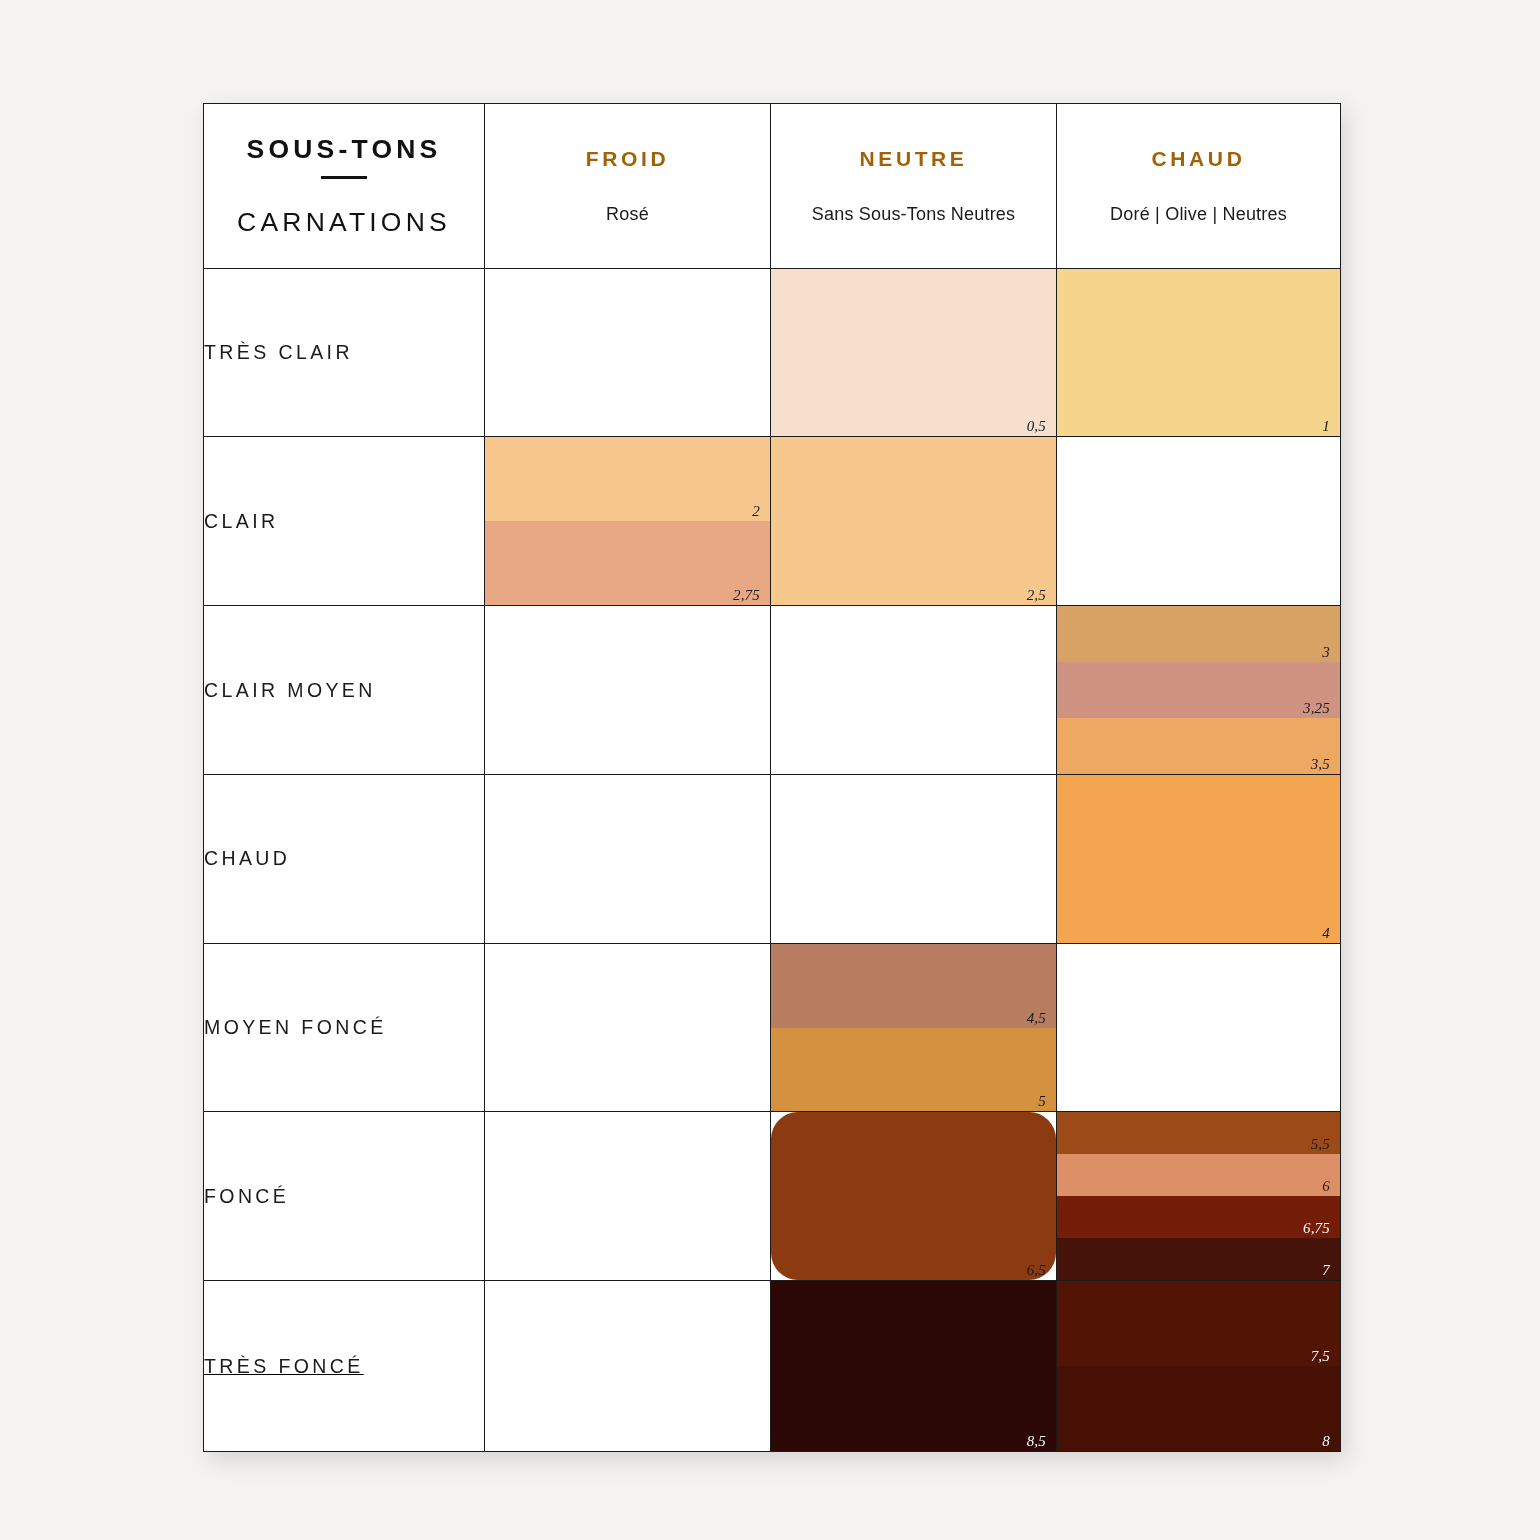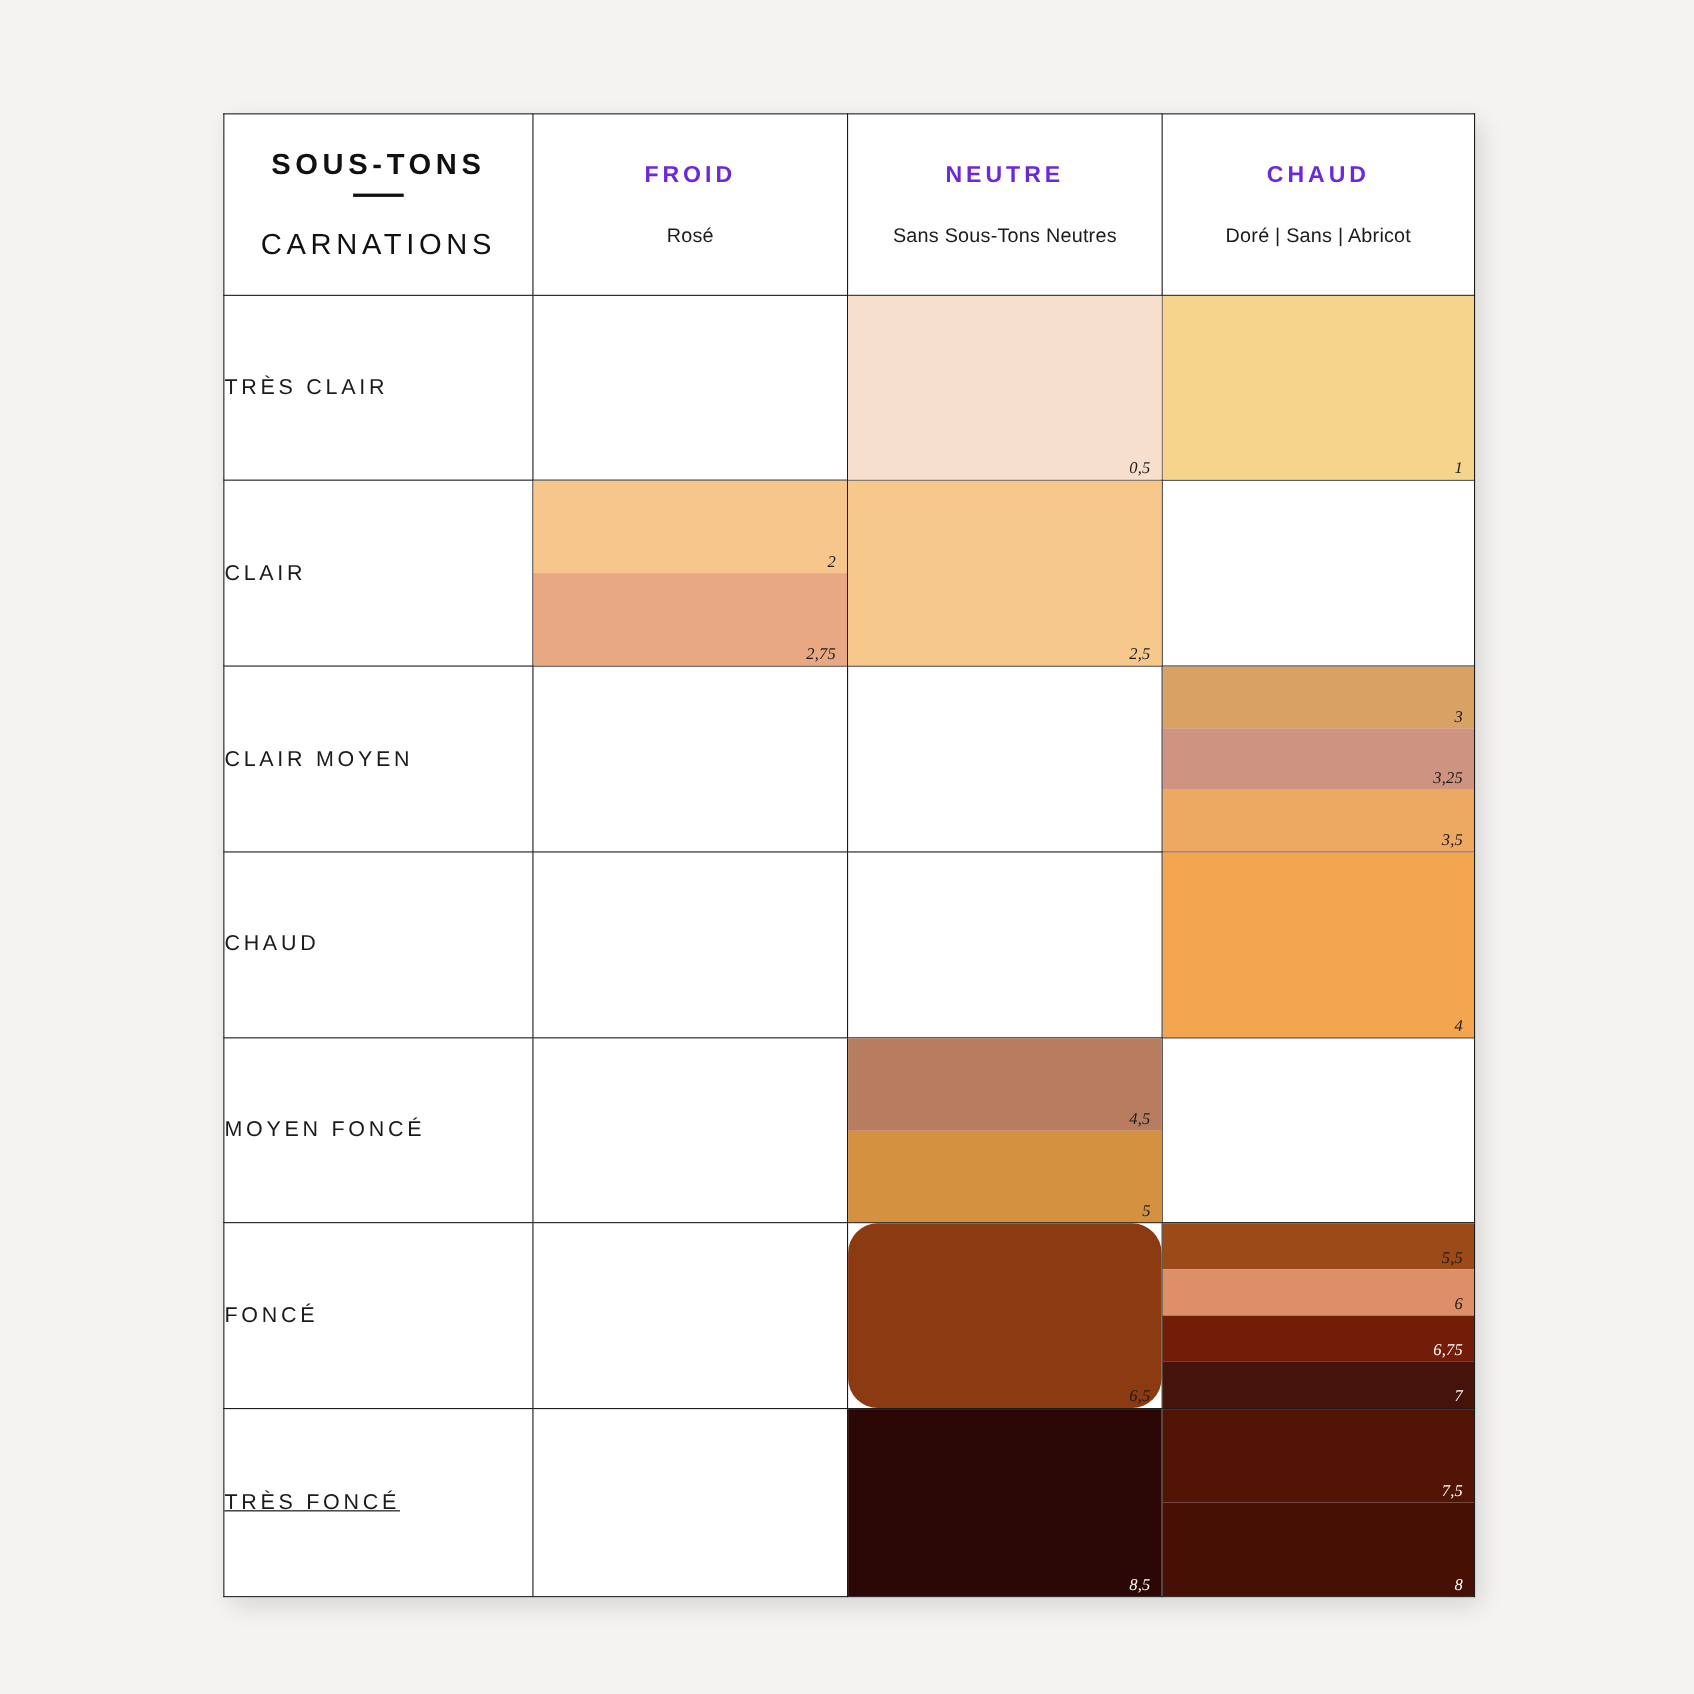--- a/index.html
+++ b/index.html
@@ -72,21 +72,21 @@
   }
 
   .col-head {
     text-align: center;
     line-height: 1;
   }
   .col-head .ch-title {
     font-size: 21px;
     font-weight: 700;
     letter-spacing: 3.6px;
-    color: #6d28d9;
+    color: #a16207;
     margin-bottom: 36px;
   }
   .col-head .ch-sub {
     font-size: 18px;
     font-weight: 300;
     letter-spacing: 0.2px;
     color: #1b1b1b;
   }
 
   
@@ -152,21 +152,21 @@
           <td class="col-head">
             <div class="ch-title">FROID</div>
             <div class="ch-sub">Rosé</div>
           </td>
           <td class="col-head">
             <div class="ch-title">NEUTRE</div>
             <div class="ch-sub">Sans Sous-Tons Neutres</div>
           </td>
           <td class="col-head">
             <div class="ch-title">CHAUD</div>
-            <div class="ch-sub">Doré | Sans | Abricot</div>
+            <div class="ch-sub">Doré | Olive | Neutres</div>
           </td>
         </tr>
         <tr class="data-row">
           <td class="row-label"><span>TRÈS CLAIR</span></td>
           <td class="empty-cell"></td>
           <td class="swatch-cell">
             <div class="stack">
               <div class="band light" style="background: rgb(247, 223, 206);">
                 <span class="num">0,5</span>
               </div>

